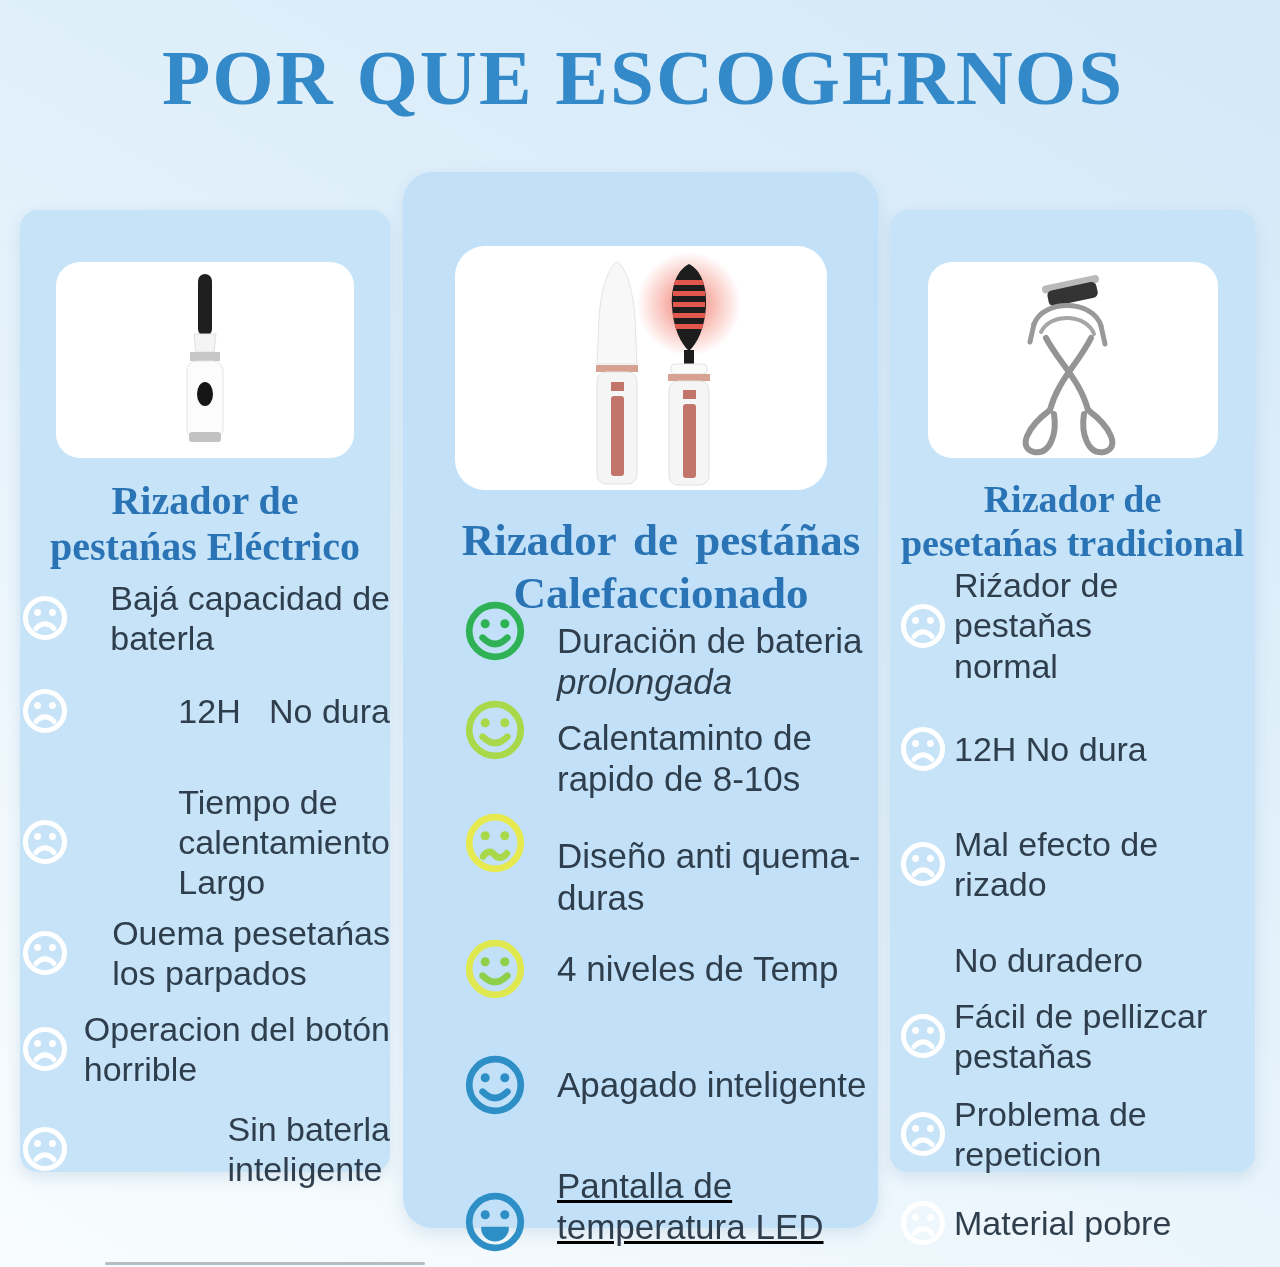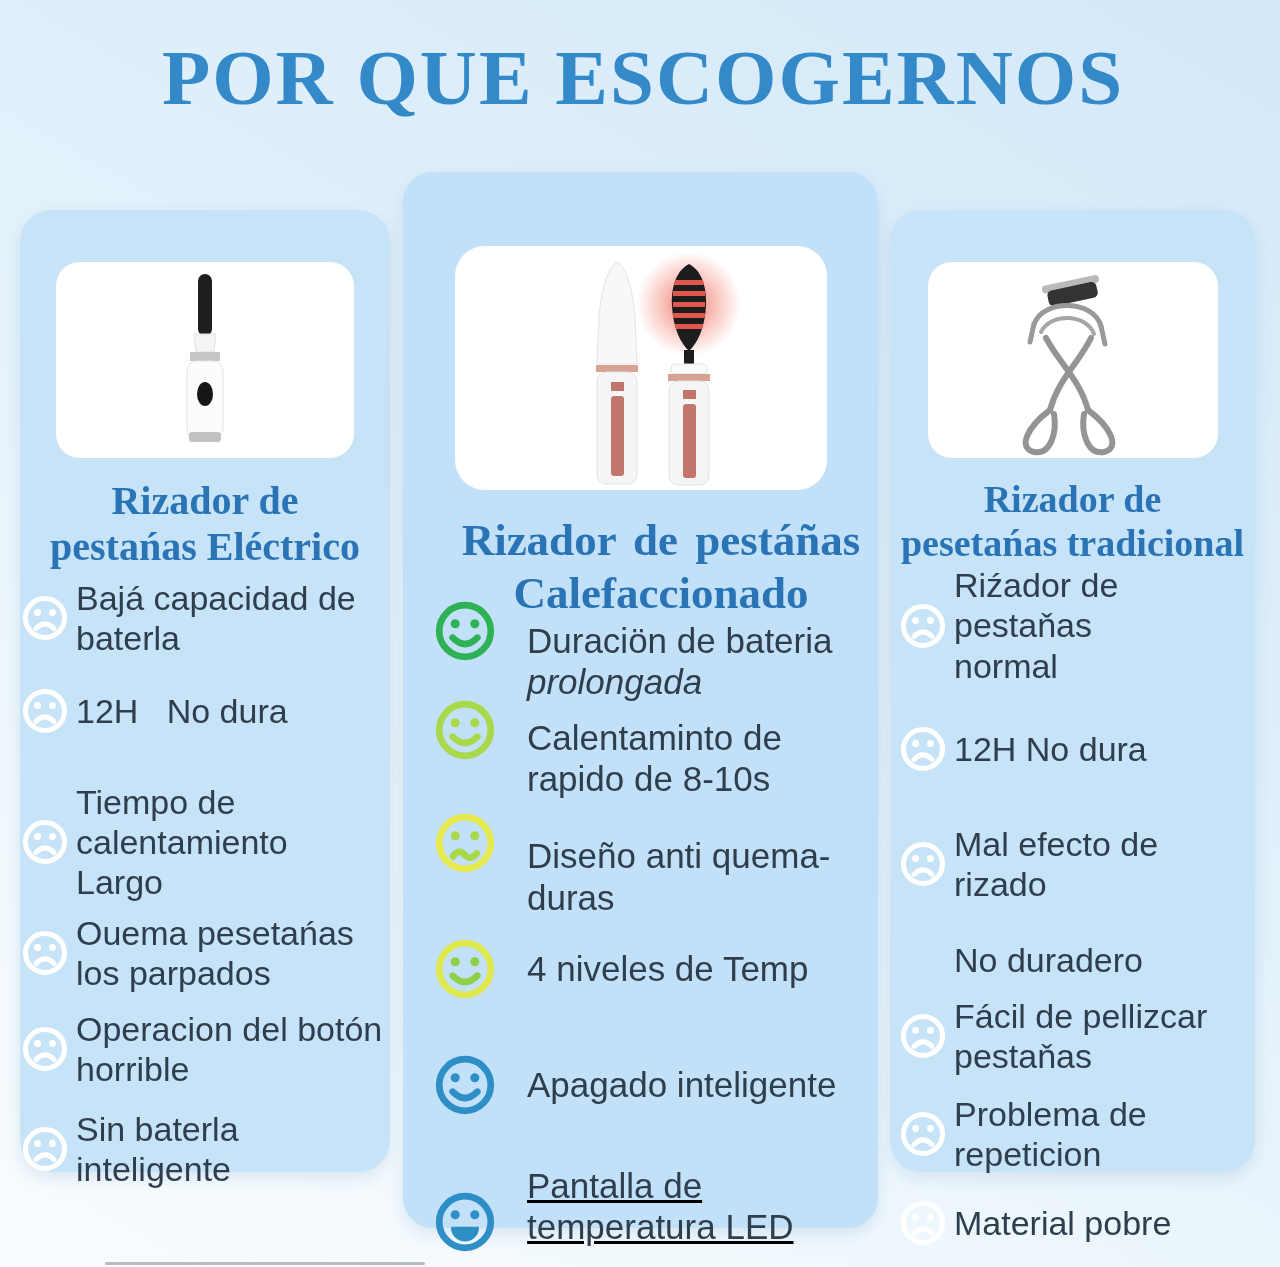--- a/index.html
+++ b/index.html
@@ -16,21 +16,21 @@
     font-family:"Liberation Serif","DejaVu Serif",serif;
     font-weight:700;
     font-size:79px;
     letter-spacing:2px;
     color:#3489c9;
     margin:3px;
   }
   .panel{
     position:absolute;
     background:#c6e3f8;
-    border-radius:32px;
+    border-radius:18px;
     box-shadow:0 6px 16px rgba(120,160,195,.22);
     box-sizing:border-box;
   }
   .panel.left  {left:20px;  top:210px; width:370px; height:962px;}
   .panel.middle{left:403px; top:172px; width:475px; height:1056px; border-radius:30px; background:#c2e1f8;}
   .panel.right {left:890px; top:210px; width:365px; height:962px;}
 
   .card{
     background:#ffffff;
     border-radius:24px;
@@ -50,37 +50,37 @@
     margin:20px 0 0 0;
     line-height:1.15;
   }
   .panel.left  .col-title{font-size:40px;}
   .panel.right .col-title{font-size:38px;}
   .panel.middle .col-title{font-size:45px;margin-top:24px;line-height:1.18;word-spacing:6px;padding-left:41px;}
   .col-title .tline{display:block;white-space:nowrap;}
 
   .items{display:flex;flex-direction:column;}
   .panel.left  .items{margin-top:8px; padding-left:0px;}
-  .panel.middle .items{margin-top:0px; padding-left:29px;}
+  .panel.middle .items{margin-top:0px; padding-left:59px;}
   .panel.right .items{margin-top:0px; padding-left:8px;}
 
   .row{display:flex;align-items:center;}
   .face{flex:0 0 auto;display:inline-flex;}
   .face svg{display:block;}
   .txt{
     white-space:pre-wrap;
     color:#2f3e4c;
     line-height:1.18;
   }
   .panel.left .txt,.panel.right .txt{font-size:34px;margin-left:6px;}
   .panel.middle .txt{font-size:35px;margin-left:29px;}
   .txt em{font-style:italic;}
 
   
-  .panel.left .row{margin-bottom:28px;}
+  .panel.left .row{margin-bottom:28px;justify-content:space-between;}
   .panel.left .row:nth-child(2){margin-bottom:46px;}
   .panel.left .row:nth-child(3){margin-bottom:10px;}
   .panel.left .row:nth-child(4){margin-bottom:16px;}
   .panel.left .row:nth-child(5){margin-bottom:20px;}
   .panel.left .row:last-child{margin-bottom:0;}
 
   .panel.middle .row{margin-bottom:14px;}
   .panel.middle .row:nth-child(2){margin-bottom:36px;}
   .panel.middle .row:nth-child(3){margin-bottom:18px;}
   .panel.middle .row:nth-child(4){margin-bottom:50px;text-align:center;}

